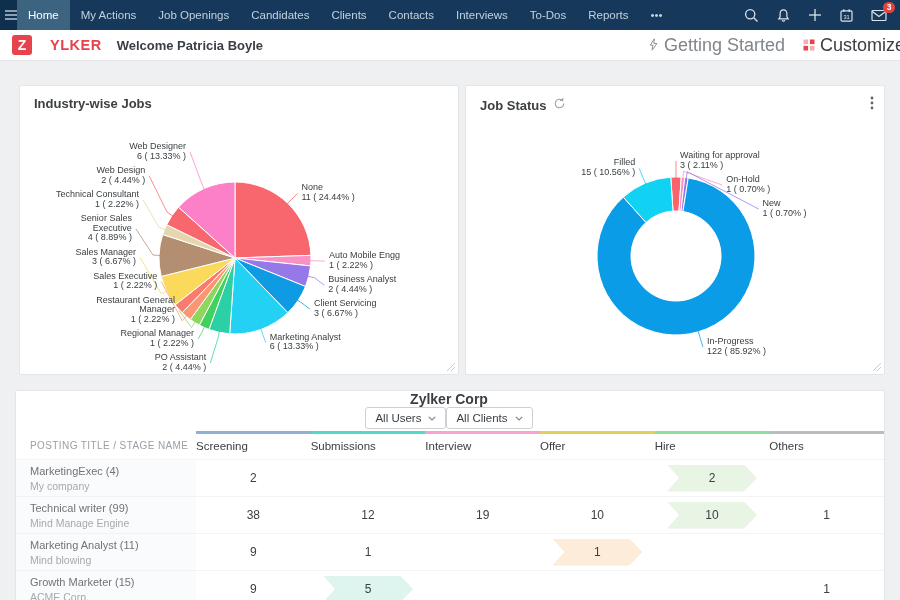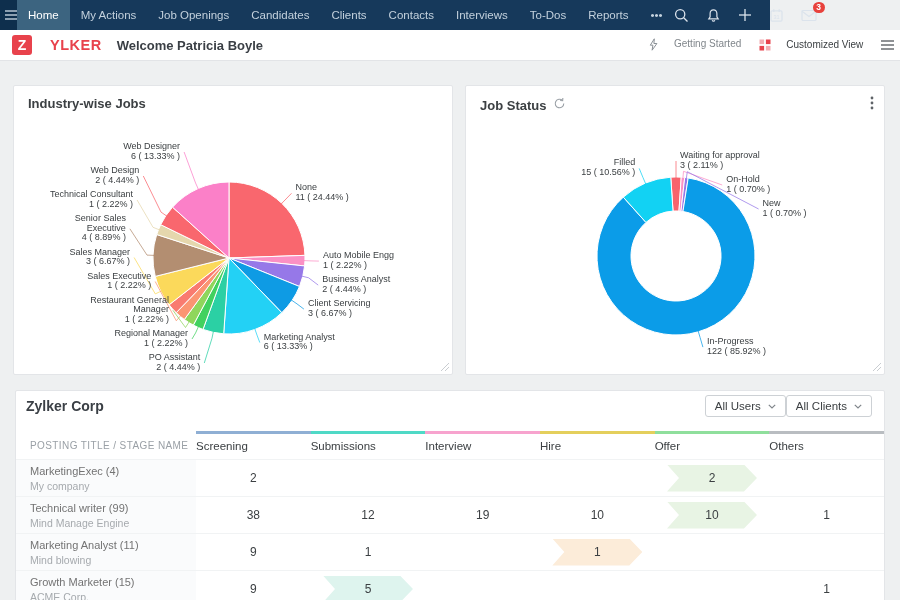--- a/index.html
+++ b/index.html
@@ -1,55 +1,55 @@
 <!DOCTYPE html>
 <html><head>
 <meta charset="utf-8">
 <style>
   * { box-sizing: border-box; margin: 0; padding: 0; }
   html,body { width:900px; height:600px; }
   body { font-family:"Liberation Sans", sans-serif; background:#eef0f1; }
   #app { position:relative; width:900px; height:600px; overflow:hidden; background:#eef0f1; }
 
   
-  .navbar { position:absolute; top:0; left:0; width:770px; height:30px; background:#16395b; display:flex; align-items:stretch; }
+  .navbar { position:absolute; top:0; left:0; width:900px; height:30px; background:#16395b; display:flex; align-items:stretch; }
   .nav-burger { width:17px; padding-left:5px; background:#0e2f4d; display:flex; align-items:center; }
   .nav-items { display:flex; align-items:stretch; }
   .nav-item { padding:0 11px; line-height:30px; font-size:11.5px; color:#c3d1dd; cursor:default; white-space:nowrap; }
   .nav-item.active { background:#3c6480; color:#fff; }
   .nav-spacer { flex:1; }
   .nav-icons { display:flex; align-items:center; gap:17px; padding-right:13px; }
   .nav-ic { position:relative; display:flex; align-items:center; }
   .badge { position:absolute; top:-7px; right:-8px; background:#e8413c; color:#fff; font-size:8.5px; line-height:11px; min-width:12px; text-align:center; border-radius:7px; padding:0 3px; font-weight:700; }
 
   
   .subheader { position:absolute; top:30px; left:0; width:900px; height:31px; background:#fff; border-bottom:1px solid #e2e4e7; display:flex; align-items:center; padding-left:12px; }
   .logo { display:flex; align-items:center; }
   .logo-z { width:20px; height:20px; background:#e8424c; border-radius:3px; color:#fff; font-weight:800; font-size:14px; text-align:center; line-height:20px; }
   .logo-rest { color:#e8424c; font-weight:800; font-size:14.5px; letter-spacing:.5px; margin-left:18px; }
   .welcome { margin-left:15px; font-size:13px; font-weight:700; color:#3a3f45; }
   .header-actions { position:absolute; left:648px; top:0; height:31px; display:flex; align-items:center; gap:18px; white-space:nowrap; }
-  .h-action { display:flex; gap:15px; font-size:10px; color:#3c4043; cursor:default; }
+  .h-action { display:flex; gap:5px; font-size:18px; color:#3c4043; cursor:default; }
   .h-action.muted { color:#80868b; }
 
   
   .card { position:absolute; background:#fff; border:1px solid #e3e5e8; border-radius:2px; }
-  #card-industry { left:13px; top:85px; width:440px; height:290px; }
+  #card-industry { left:19px; top:85px; width:440px; height:290px; }
   #card-status   { left:465px; top:85px; width:420px; height:290px; }
   #card-pipeline { left:15px; top:390px; width:870px; height:230px; }
   .card-title-row { position:absolute; top:10px; left:14px; display:flex; align-items:center; gap:7px; z-index:2; }
   .card-title { font-size:13px; font-weight:700; color:#3c4043; }
   .kebab { position:absolute; top:10px; right:10px; z-index:2; cursor:default; }
   .chart-svg { position:absolute; left:0; top:22px; }
   .resize-handle { position:absolute; right:3px; bottom:3px; width:10px; height:10px; z-index:2;
      background:repeating-linear-gradient(135deg, transparent 0 2px, #c9cdd1 2px 3px);
      clip-path:polygon(100% 0, 100% 100%, 0 100%); }
 
   
-  .p3-head { height:40px; display:flex; align-items:center; justify-content:space-between; padding:0 12px 10px 10px; }
+  .p3-head { height:40px; display:flex; align-items:center; justify-content:space-between; padding:0 12px 10px 10px;flex-direction:column; }
   .p3-title { font-size:14px; font-weight:700; color:#3a3f45; }
   .p3-filters { display:flex; }
   .dropdown { display:flex; align-items:center; gap:7px; border:1px solid #cdd1d5; border-radius:3px; background:#fff; padding:4px 9px; font-size:11.5px; color:#3c4043; cursor:default; }
   .p-grid { display:grid; grid-template-columns:180px repeat(6,1fr); }
   .p-strip { height:3px; }
   .p-h { font-size:11.5px; color:#3c4043; text-align:left; padding:6px 0 7px; }
   .p-h.first { text-align:left; padding-left:14px; font-size:10px; color:#9aa0a6; letter-spacing:.4px; }
   .p-cell { display:flex; align-items:center; justify-content:center; border-top:1px solid #f1f3f4; height:37px; font-size:12px; color:#3c4043; }
   .p-cell.first { flex-direction:column; align-items:flex-start; justify-content:center; padding-left:14px; background:#fafbfc; }
   .p-title-link { font-size:11px; color:#737373; cursor:pointer; }
@@ -281,22 +281,22 @@
         <div class="p-strip" style="background: rgb(143, 175, 212);"></div>
         <div class="p-strip" style="background: rgb(79, 217, 198);"></div>
         <div class="p-strip" style="background: rgb(247, 163, 206);"></div>
         <div class="p-strip" style="background: rgb(228, 207, 92);"></div>
         <div class="p-strip" style="background: rgb(143, 223, 156);"></div>
         <div class="p-strip" style="background: rgb(185, 189, 193);"></div>
         <div class="p-h first">POSTING TITLE / STAGE NAME</div>
         <div class="p-h">Screening</div>
         <div class="p-h">Submissions</div>
         <div class="p-h">Interview</div>
+        <div class="p-h">Offer</div>
         <div class="p-h">Hire</div>
-        <div class="p-h">Offer</div>
         <div class="p-h">Others</div>
         <div class="p-cell first">
           <div class="p-title-link">MarketingExec (4)</div>
           <div class="p-sub">My company</div>
         </div>
         <div class="p-cell">2</div>
         <div class="p-cell"></div>
         <div class="p-cell"></div>
         <div class="p-cell"></div>
         <div class="p-cell">

